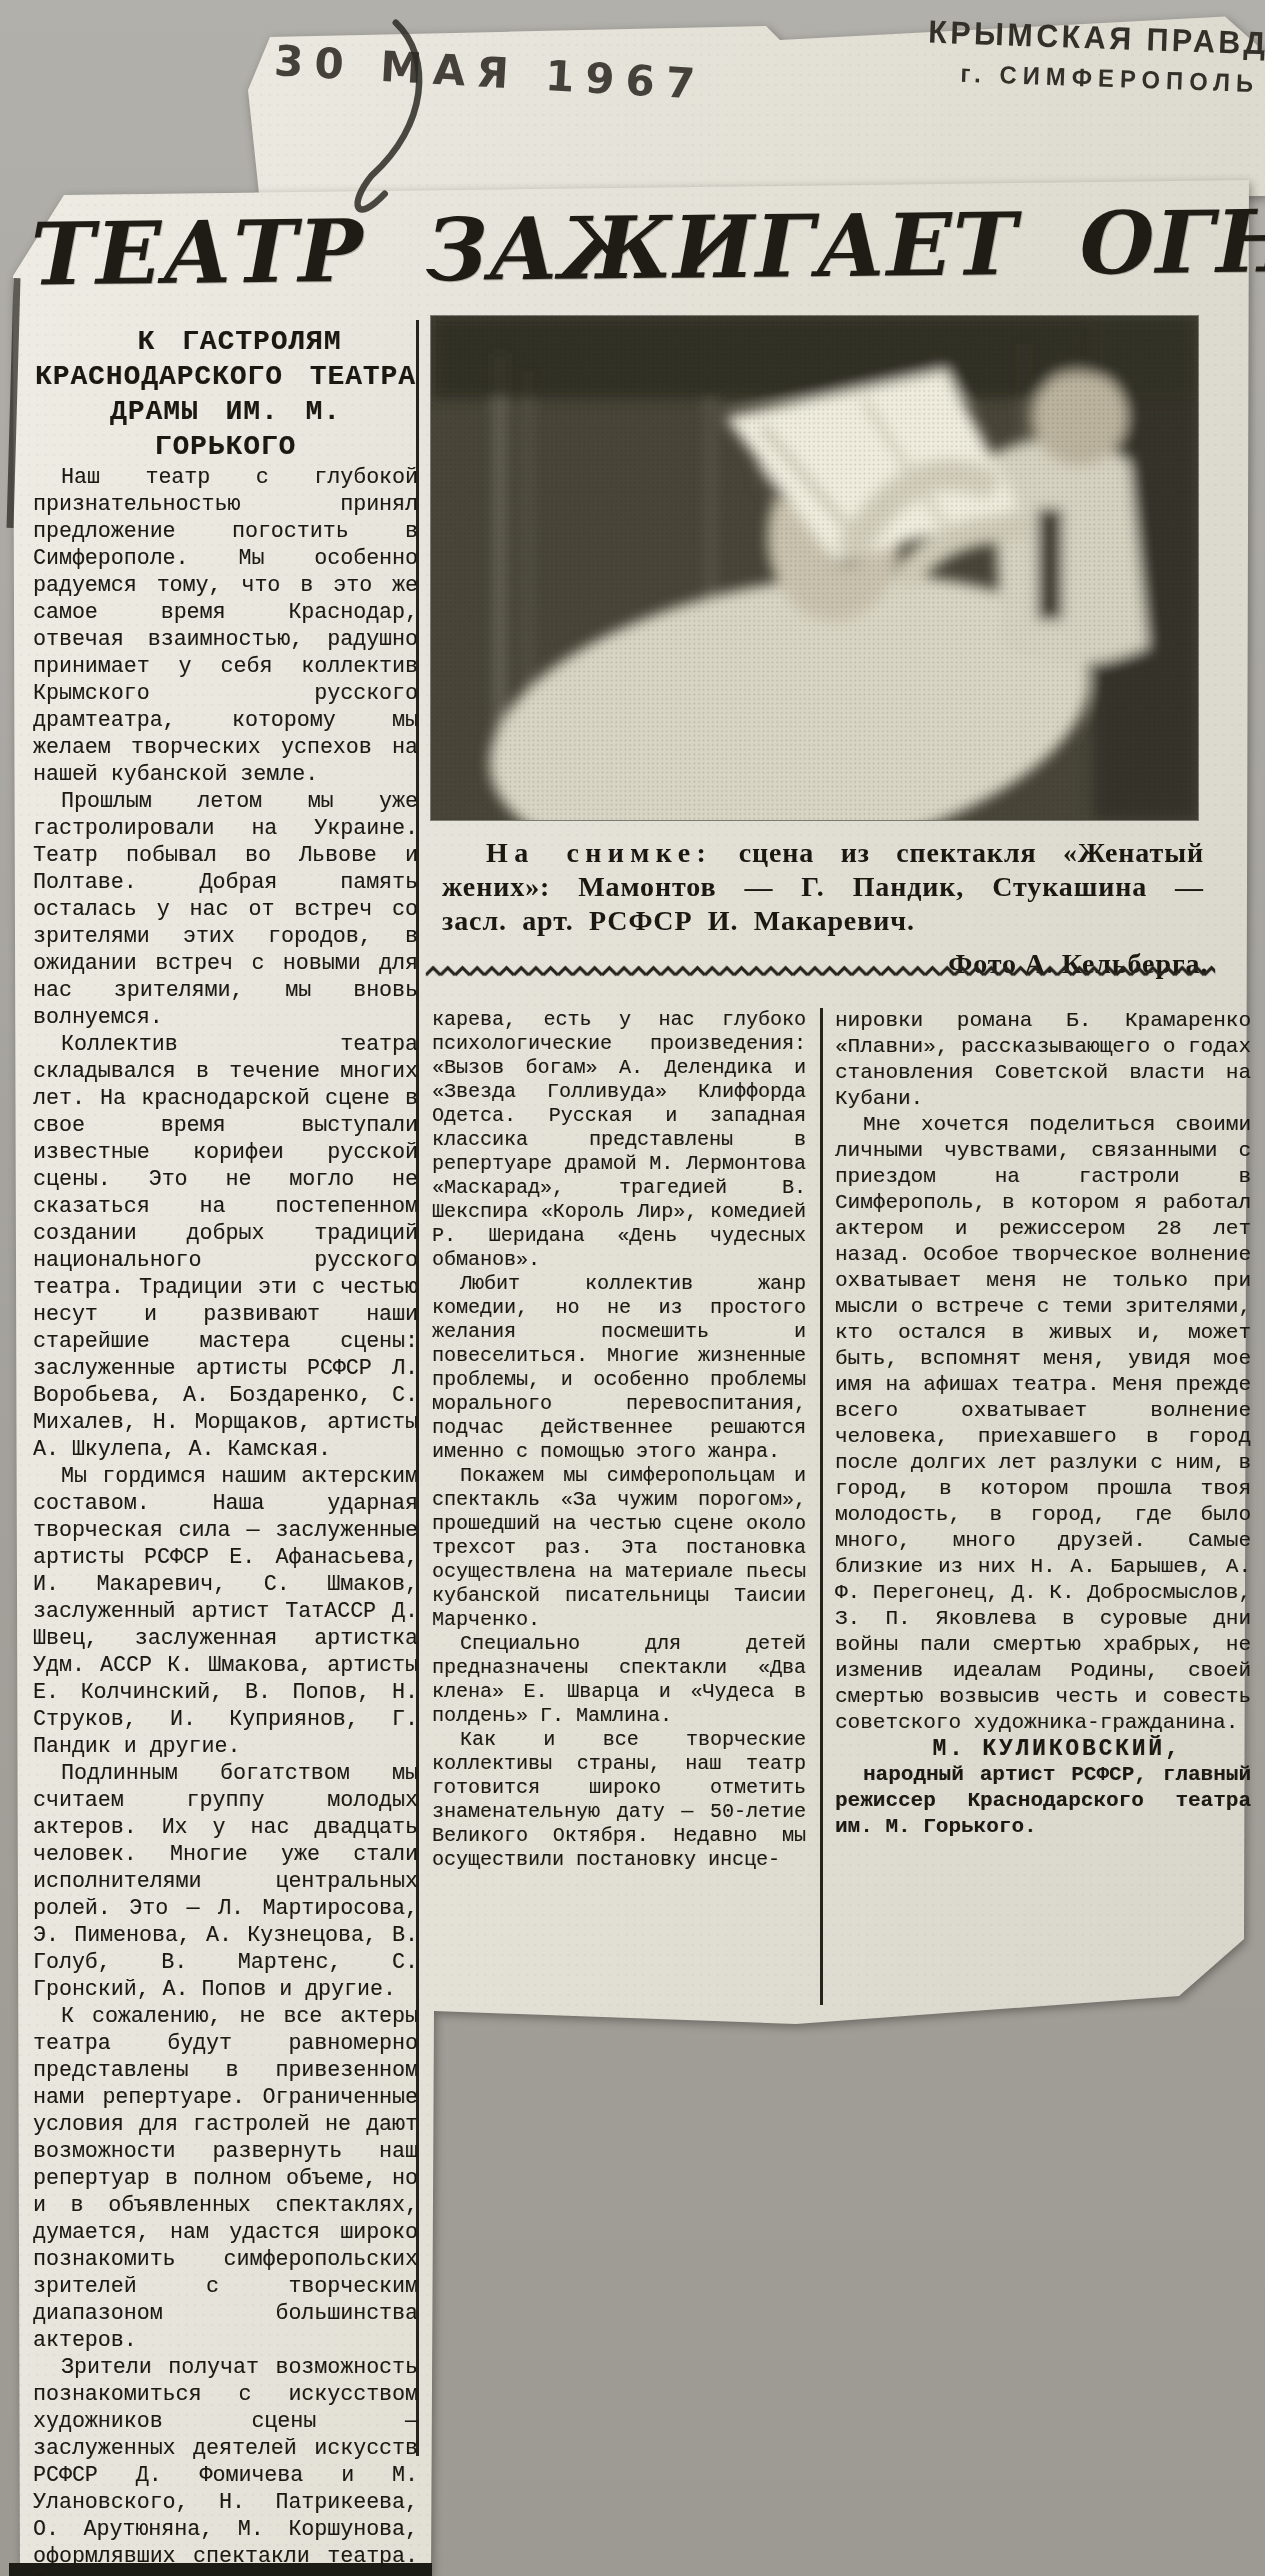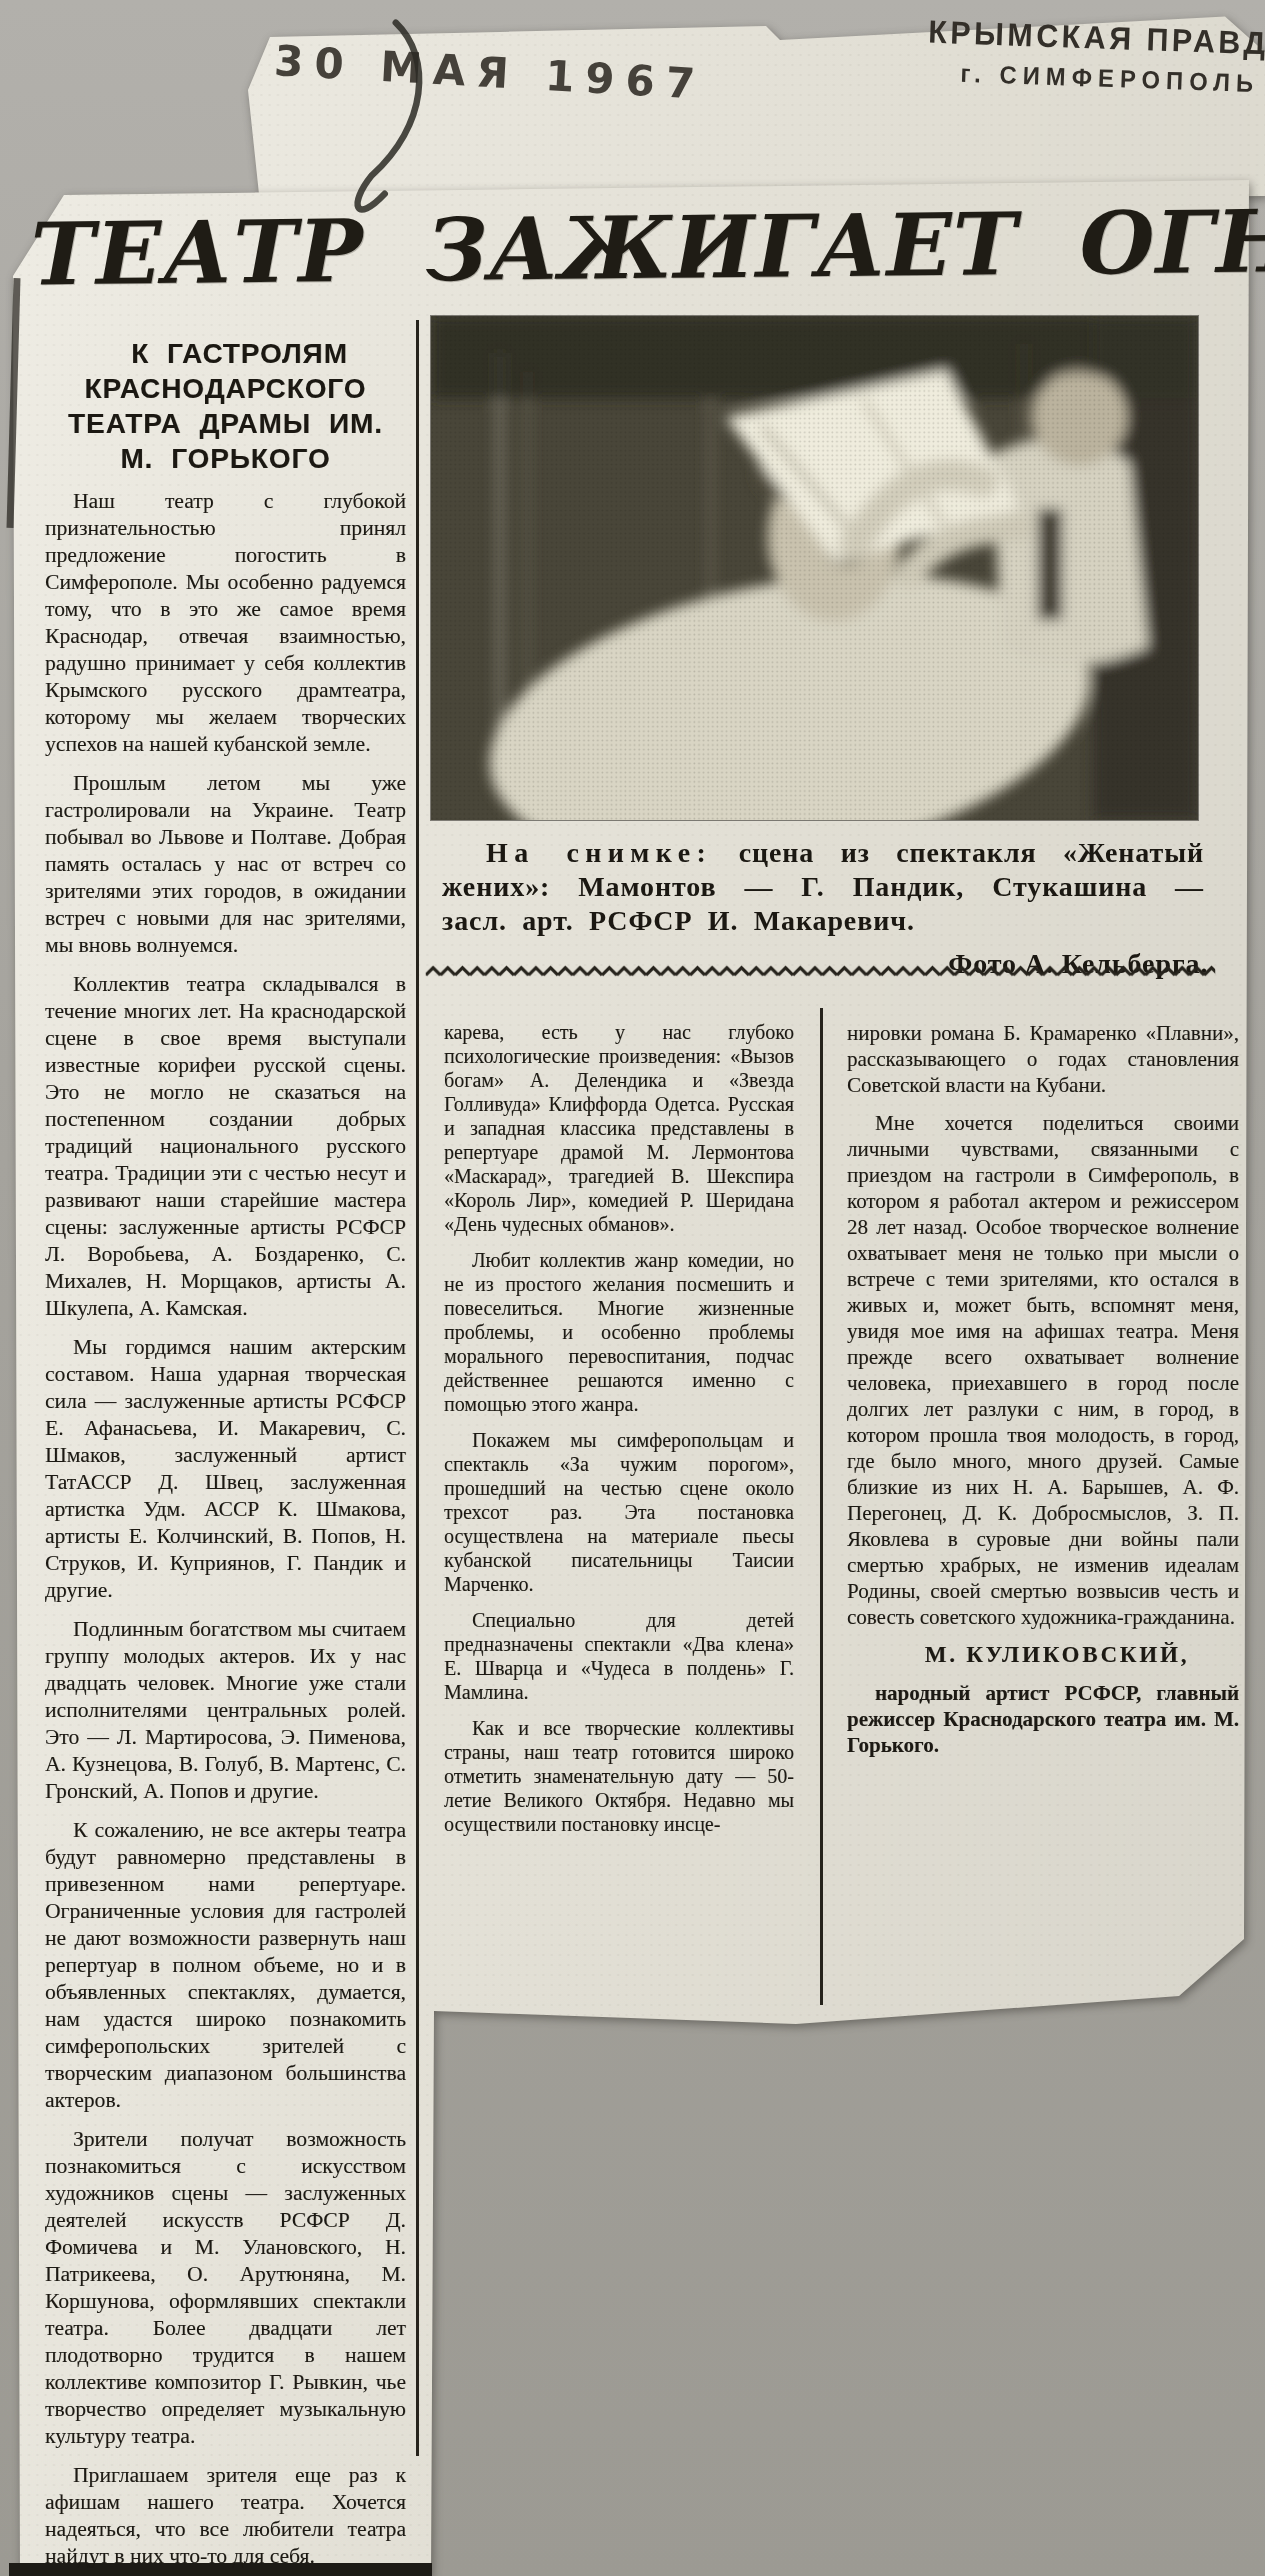--- a/index.html
+++ b/index.html
@@ -26,21 +26,21 @@
   .org-stamp .l1{display:inline-block;font-size:32px;letter-spacing:3.7px;transform:scaleX(.95);}
   .org-stamp .l2{display:block;font-size:25px;letter-spacing:6.4px;margin-top:7.4px;transform:scaleX(.95);}
   
   .headline{left:31px;top:197px;width:1224px;transform:rotate(-.6deg);
       font-family:"DejaVu Serif",serif;font-style:italic;font-weight:bold;
       font-size:86px;letter-spacing:0.9px;word-spacing:31px;white-space:nowrap;
       color:#1f1c15;text-shadow:0.9px 0.9px 0 rgba(31,28,21,.25);}
   
   .col{position:absolute;text-align:justify;color:#1c1913;
       text-shadow:0.4px 0.4px 0 rgba(28,25,20,.3);}
-  .col p{margin:12px;text-indent:28px;}
+  .col p{margin:0;text-indent:28px;font-family:Liberation Mono, monospace;}
   .col p.cont{text-indent:0;}
   .col-left{left:33px;top:324px;width:385px;font-size:21.6px;line-height:27px;}
   .kicker{font-family:"Liberation Sans",sans-serif;font-weight:bold;font-size:28px;
       line-height:35px;text-align:center;letter-spacing:0.9px;word-spacing:9.2px;
       margin:0 0 13px 0;color:#1b1812;}
   .col-mid{left:432px;top:1008px;width:374px;font-size:20px;line-height:24px;}
   .col-right{left:835px;top:1008px;width:416px;font-size:21px;line-height:26px;}
   
   .photo{left:431px;top:316px;width:767px;height:504px;background:#45423b;
       outline:0.9px solid rgba(20,18,14,.5);}

